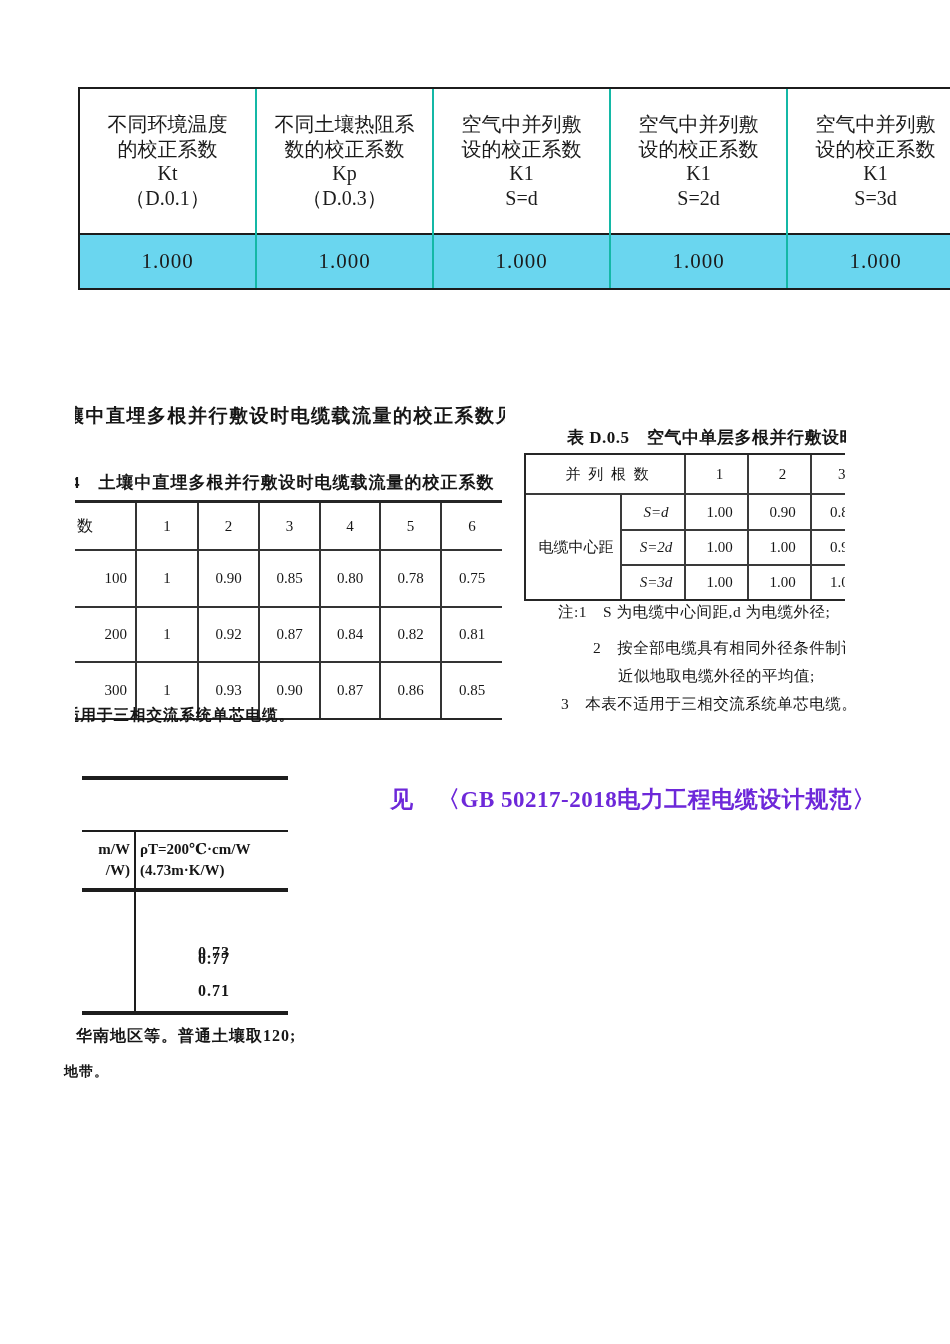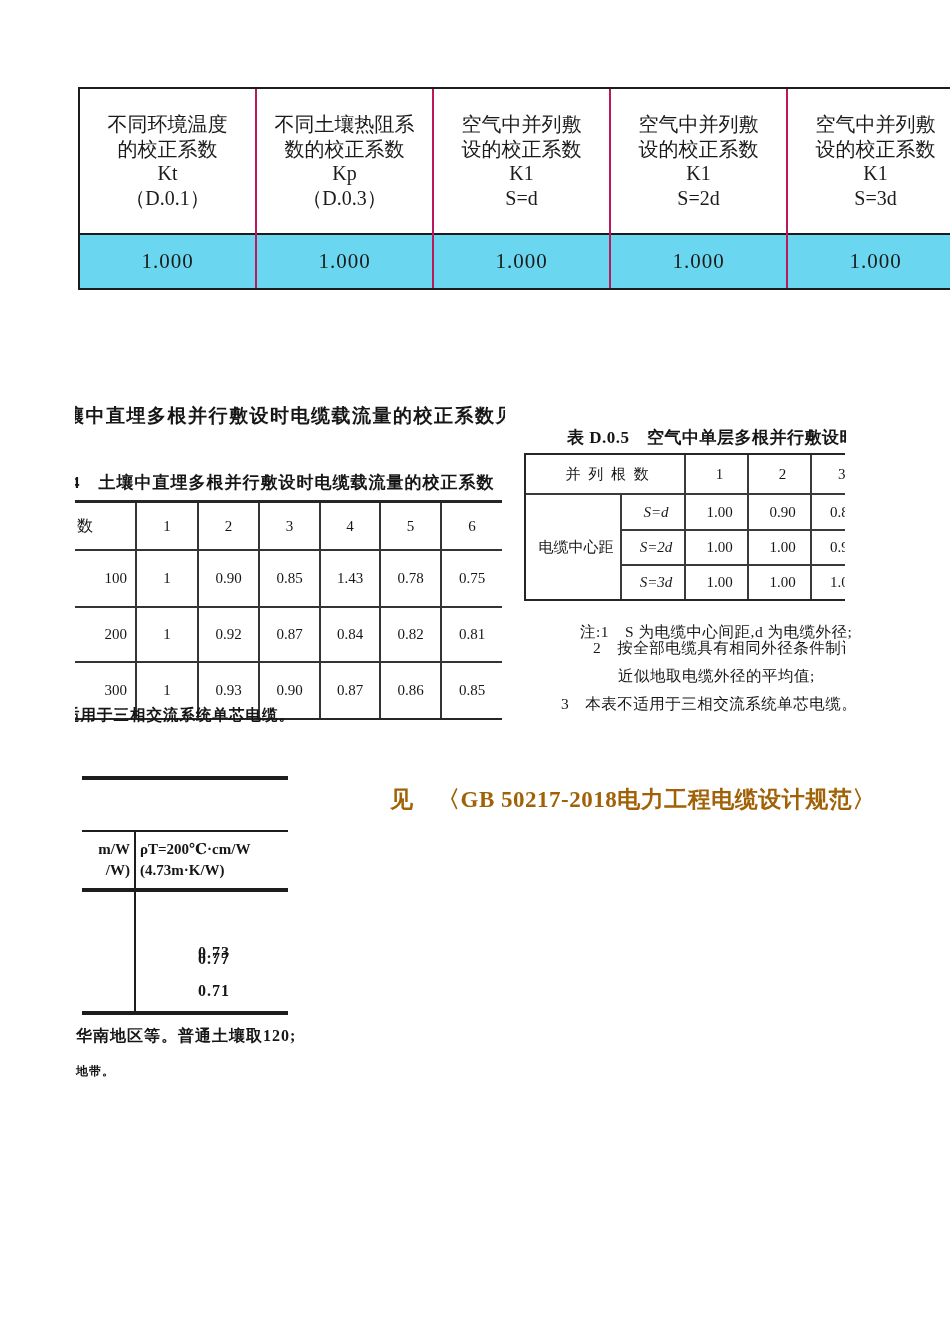--- a/index.html
+++ b/index.html
@@ -3,21 +3,21 @@
 <meta charset="utf-8">
 <style>
   html,body{margin:0;padding:0;background:#ffffff;}
   .page{position:relative;width:950px;height:1344px;background:#ffffff;overflow:hidden;
         font-family:"Liberation Serif","DejaVu Serif",serif;color:#1b1b1b;}
   .abs{position:absolute;}
   .clip{overflow:hidden;white-space:nowrap;}
 
   
   .ct{left:78px;top:87px;width:887px;height:203px;display:flex;border:2px solid #1c1c1c;box-sizing:border-box;}
-  .ct-col{flex:1;display:flex;flex-direction:column;border-left:2px solid #be185d;box-sizing:border-box;}
+  .ct-col{flex:1;display:flex;flex-direction:column;border-left:2px solid #14b8a6;box-sizing:border-box;}
   .ct-col:first-child{border-left:none;}
   .ct-head{height:146px;display:flex;flex-direction:column;justify-content:center;align-items:center;
            text-align:center;font-size:20px;line-height:24.5px;border-bottom:2px solid #1c1c1c;box-sizing:border-box;}
   .ct-val{flex:1;display:flex;align-items:center;justify-content:center;font-size:21px;letter-spacing:1px;}
 
   
   .scan{color:#161616;}
   .soil-grid{left:75px;top:500px;width:427px;display:grid;
              grid-template-columns:60px 62px 61px 61px 60px 61px 62px;
              grid-template-rows:48px 57px 55px 55px;
@@ -117,21 +117,21 @@
     <div>2</div>
     <div>3</div>
     <div>4</div>
     <div>5</div>
     <div>6</div>
 
     <div>100</div>
     <div>1</div>
     <div>0.90</div>
     <div>0.85</div>
-    <div>1.43</div>
+    <div>0.80</div>
     <div>0.78</div>
     <div>0.75</div>
 
     <div>200</div>
     <div>1</div>
     <div>0.92</div>
     <div>0.87</div>
     <div>0.84</div>
     <div>0.82</div>
     <div>0.81</div>
@@ -172,28 +172,28 @@
       <div class="bl bt" style="grid-column:4;grid-row:3;">1.00</div>
       <div class="bl bt" style="grid-column:5;grid-row:3;justify-content:flex-start;padding-left:18px;">0.9</div>
 
       <div class="bl bt ital" style="grid-column:2;grid-row:4;">S=3d</div>
       <div class="bl bt" style="grid-column:3;grid-row:4;">1.00</div>
       <div class="bl bt" style="grid-column:4;grid-row:4;">1.00</div>
       <div class="bl bt" style="grid-column:5;grid-row:4;justify-content:flex-start;padding-left:18px;">1.0</div>
     </div>
   </div>
 
-  <div class="abs scan air-note" style="left:580px;top:602px;margin-top:20px;">注:1　S 为电缆中心间距,d 为电缆外径;</div>
+  <div class="abs scan air-note" style="left:558px;top:602px;">注:1　S 为电缆中心间距,d 为电缆外径;</div>
   <div class="abs clip scan air-note" style="left:593px;top:638px;width:252px;">
     <span>2　按全部电缆具有相同外径条件制订,当</span>
   </div>
   <div class="abs scan air-note" style="left:618px;top:666px;">近似地取电缆外径的平均值;</div>
   <div class="abs scan air-note" style="left:561px;top:694px;">3　本表不适用于三相交流系统单芯电缆。</div>
 
-  <div class="abs b" style="left:390px;top:784px;font-size:23px;letter-spacing:0.5px;color:#a16207;">见　〈GB 50217-2018电力工程电缆设计规范〉</div>
+  <div class="abs b" style="left:390px;top:784px;font-size:23px;letter-spacing:0.5px;color:#6d28d9;">见　〈GB 50217-2018电力工程电缆设计规范〉</div>
 
   <div class="abs hline" style="left:82px;top:776px;width:206px;height:4px;"></div>
   <div class="abs hline" style="left:82px;top:830px;width:206px;height:2px;"></div>
 
   <div class="abs scan b" style="left:75px;top:839px;width:55px;font-size:15px;line-height:21px;text-align:right;">
     <div>m/W</div>
     <div>/W)</div>
   </div>
 
   <div class="abs scan b" style="left:140px;top:839px;width:148px;font-size:15px;line-height:21px;text-align:left;">
@@ -204,15 +204,15 @@
   <div class="abs hline" style="left:82px;top:888px;width:206px;height:4px;"></div>
   <div class="abs vline" style="left:134px;top:831px;width:2px;height:181px;"></div>
 
   <div class="abs scan rho-val" style="left:140px;top:906px;width:148px;text-align:center;margin-top:44px;">0.77</div>
   <div class="abs scan rho-val" style="left:140px;top:944px;width:148px;text-align:center;">0.73</div>
   <div class="abs scan rho-val" style="left:140px;top:982px;width:148px;text-align:center;">0.71</div>
 
   <div class="abs hline" style="left:82px;top:1011px;width:206px;height:4px;"></div>
 
   <div class="abs scan b" style="left:76px;top:1026px;font-size:16px;letter-spacing:1px;">华南地区等。普通土壤取120;</div>
-  <div class="abs scan b" style="left:76px;top:1063px;font-size:12px;letter-spacing:1px;">地带。</div>
+  <div class="abs scan b" style="left:64px;top:1063px;font-size:14px;letter-spacing:1px;">地带。</div>
 
 </div>
 
 </body></html>

